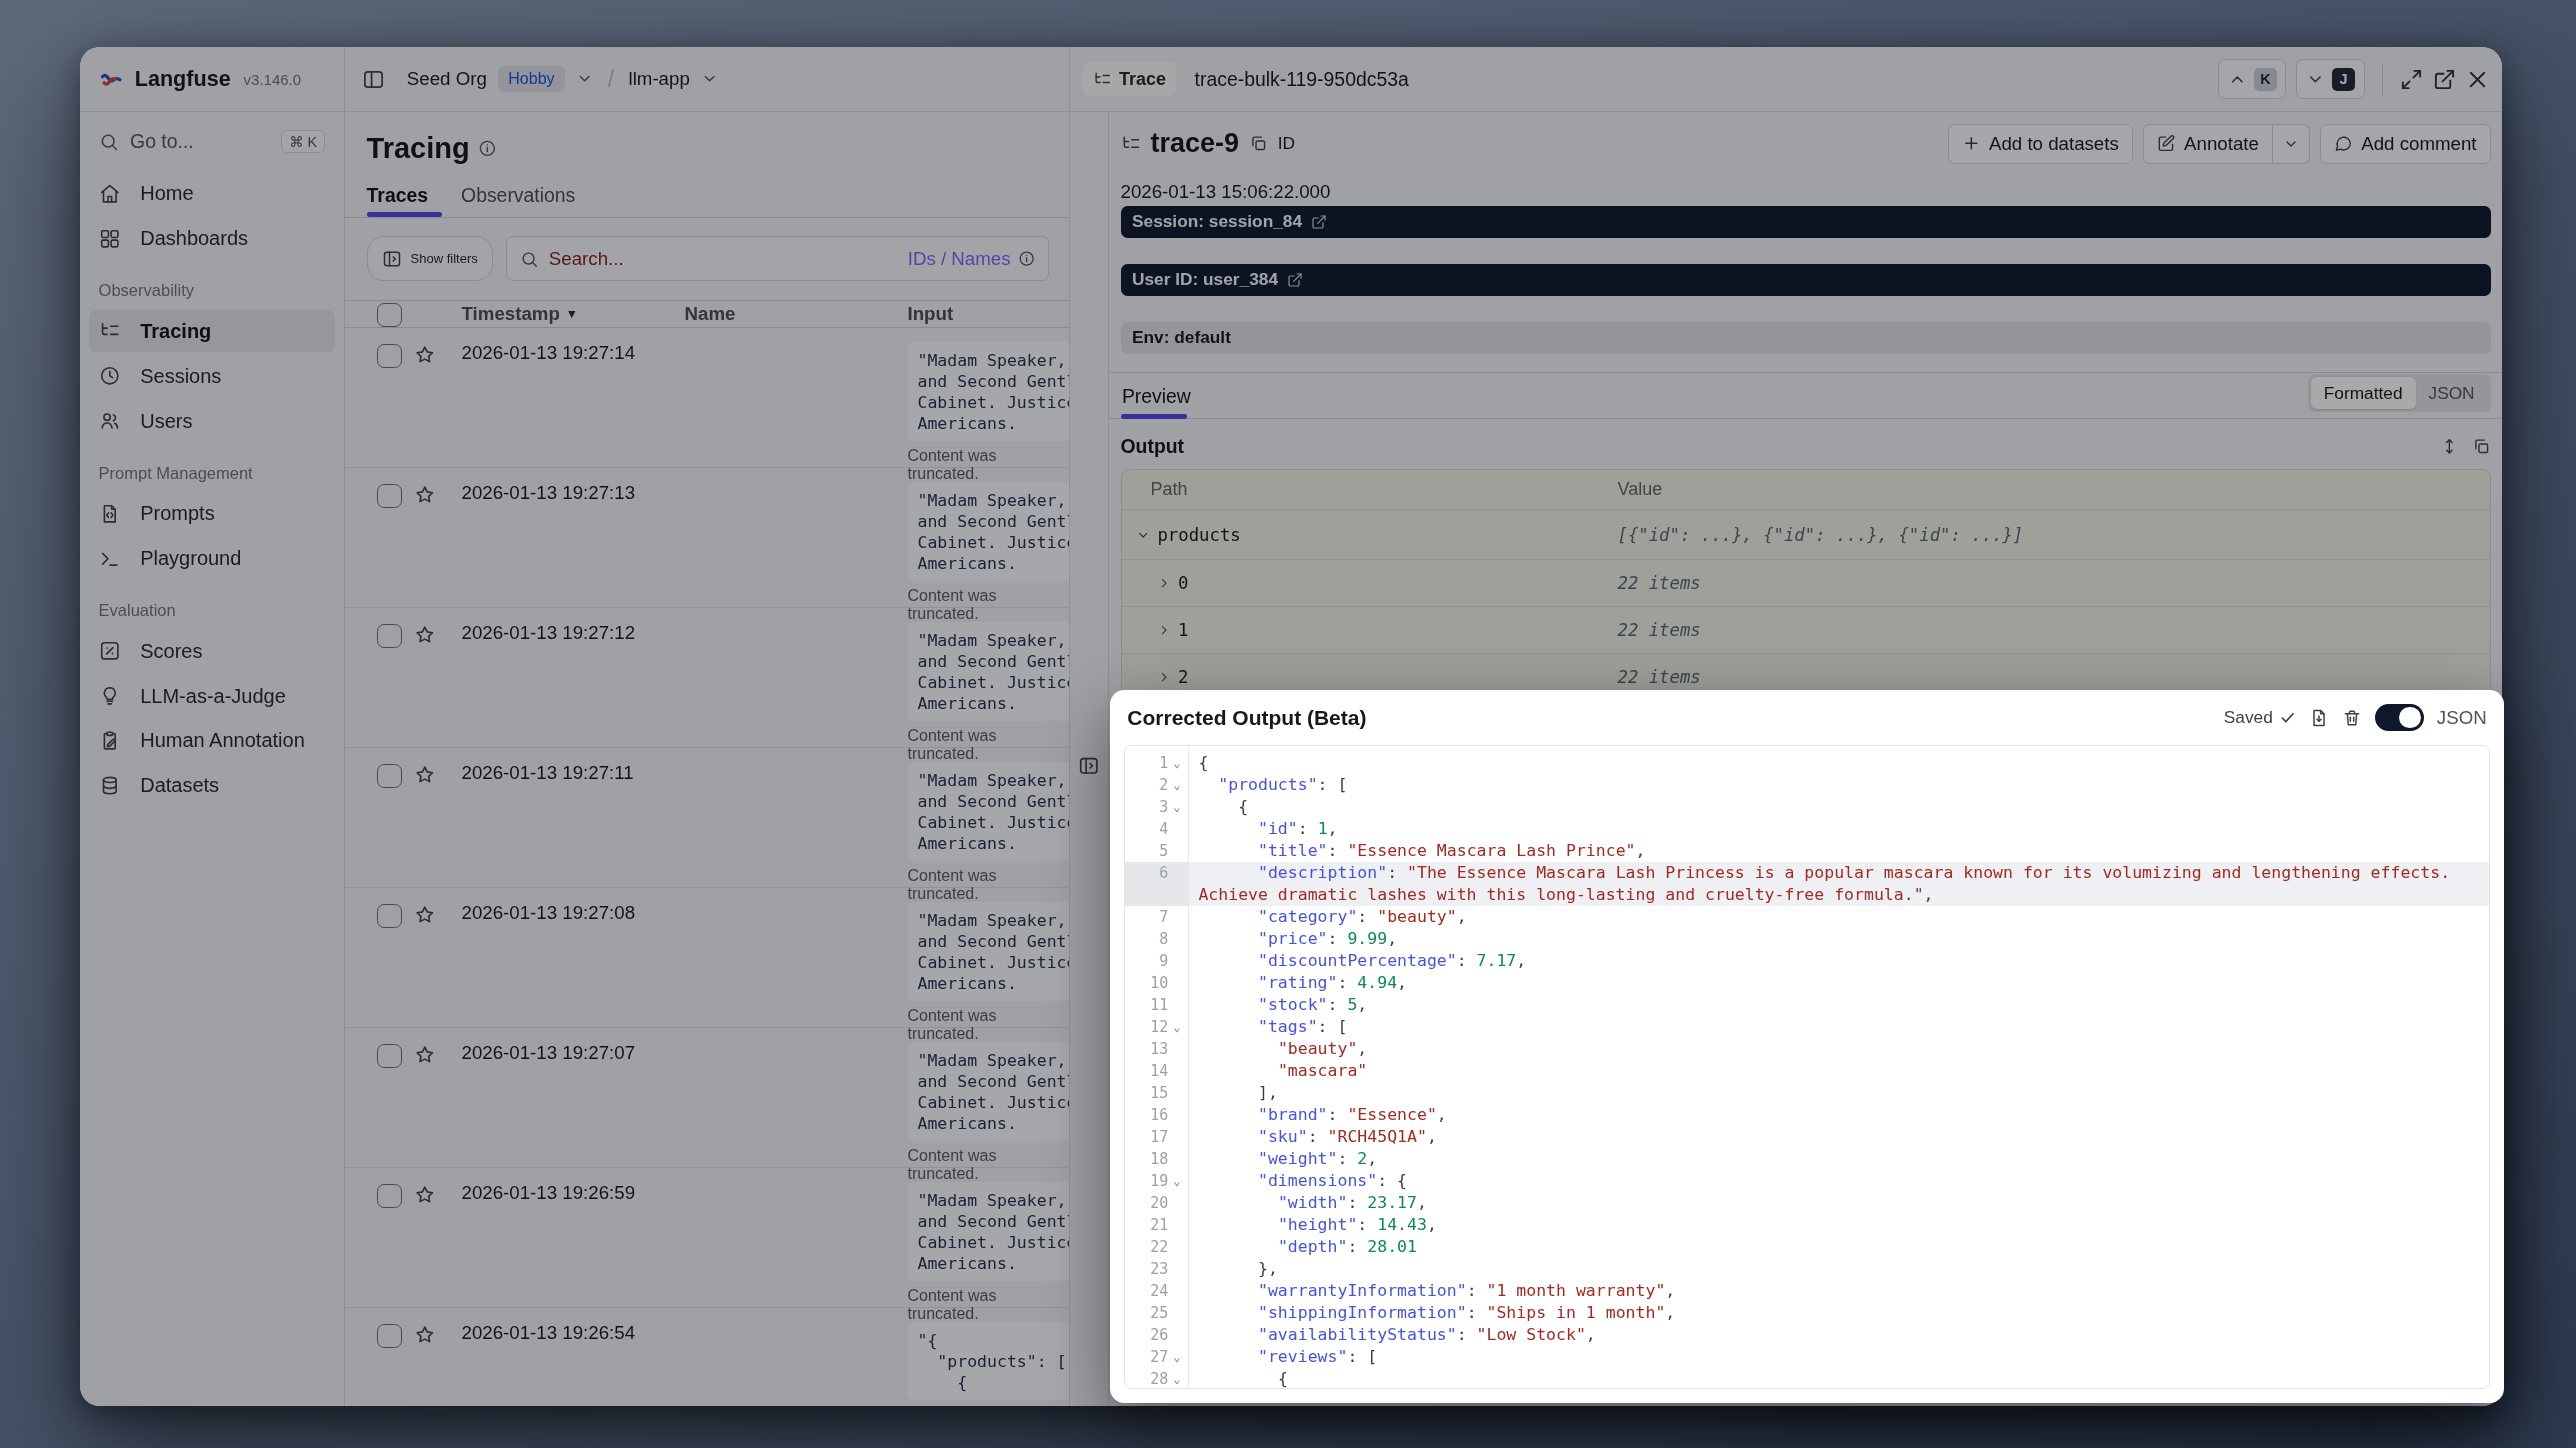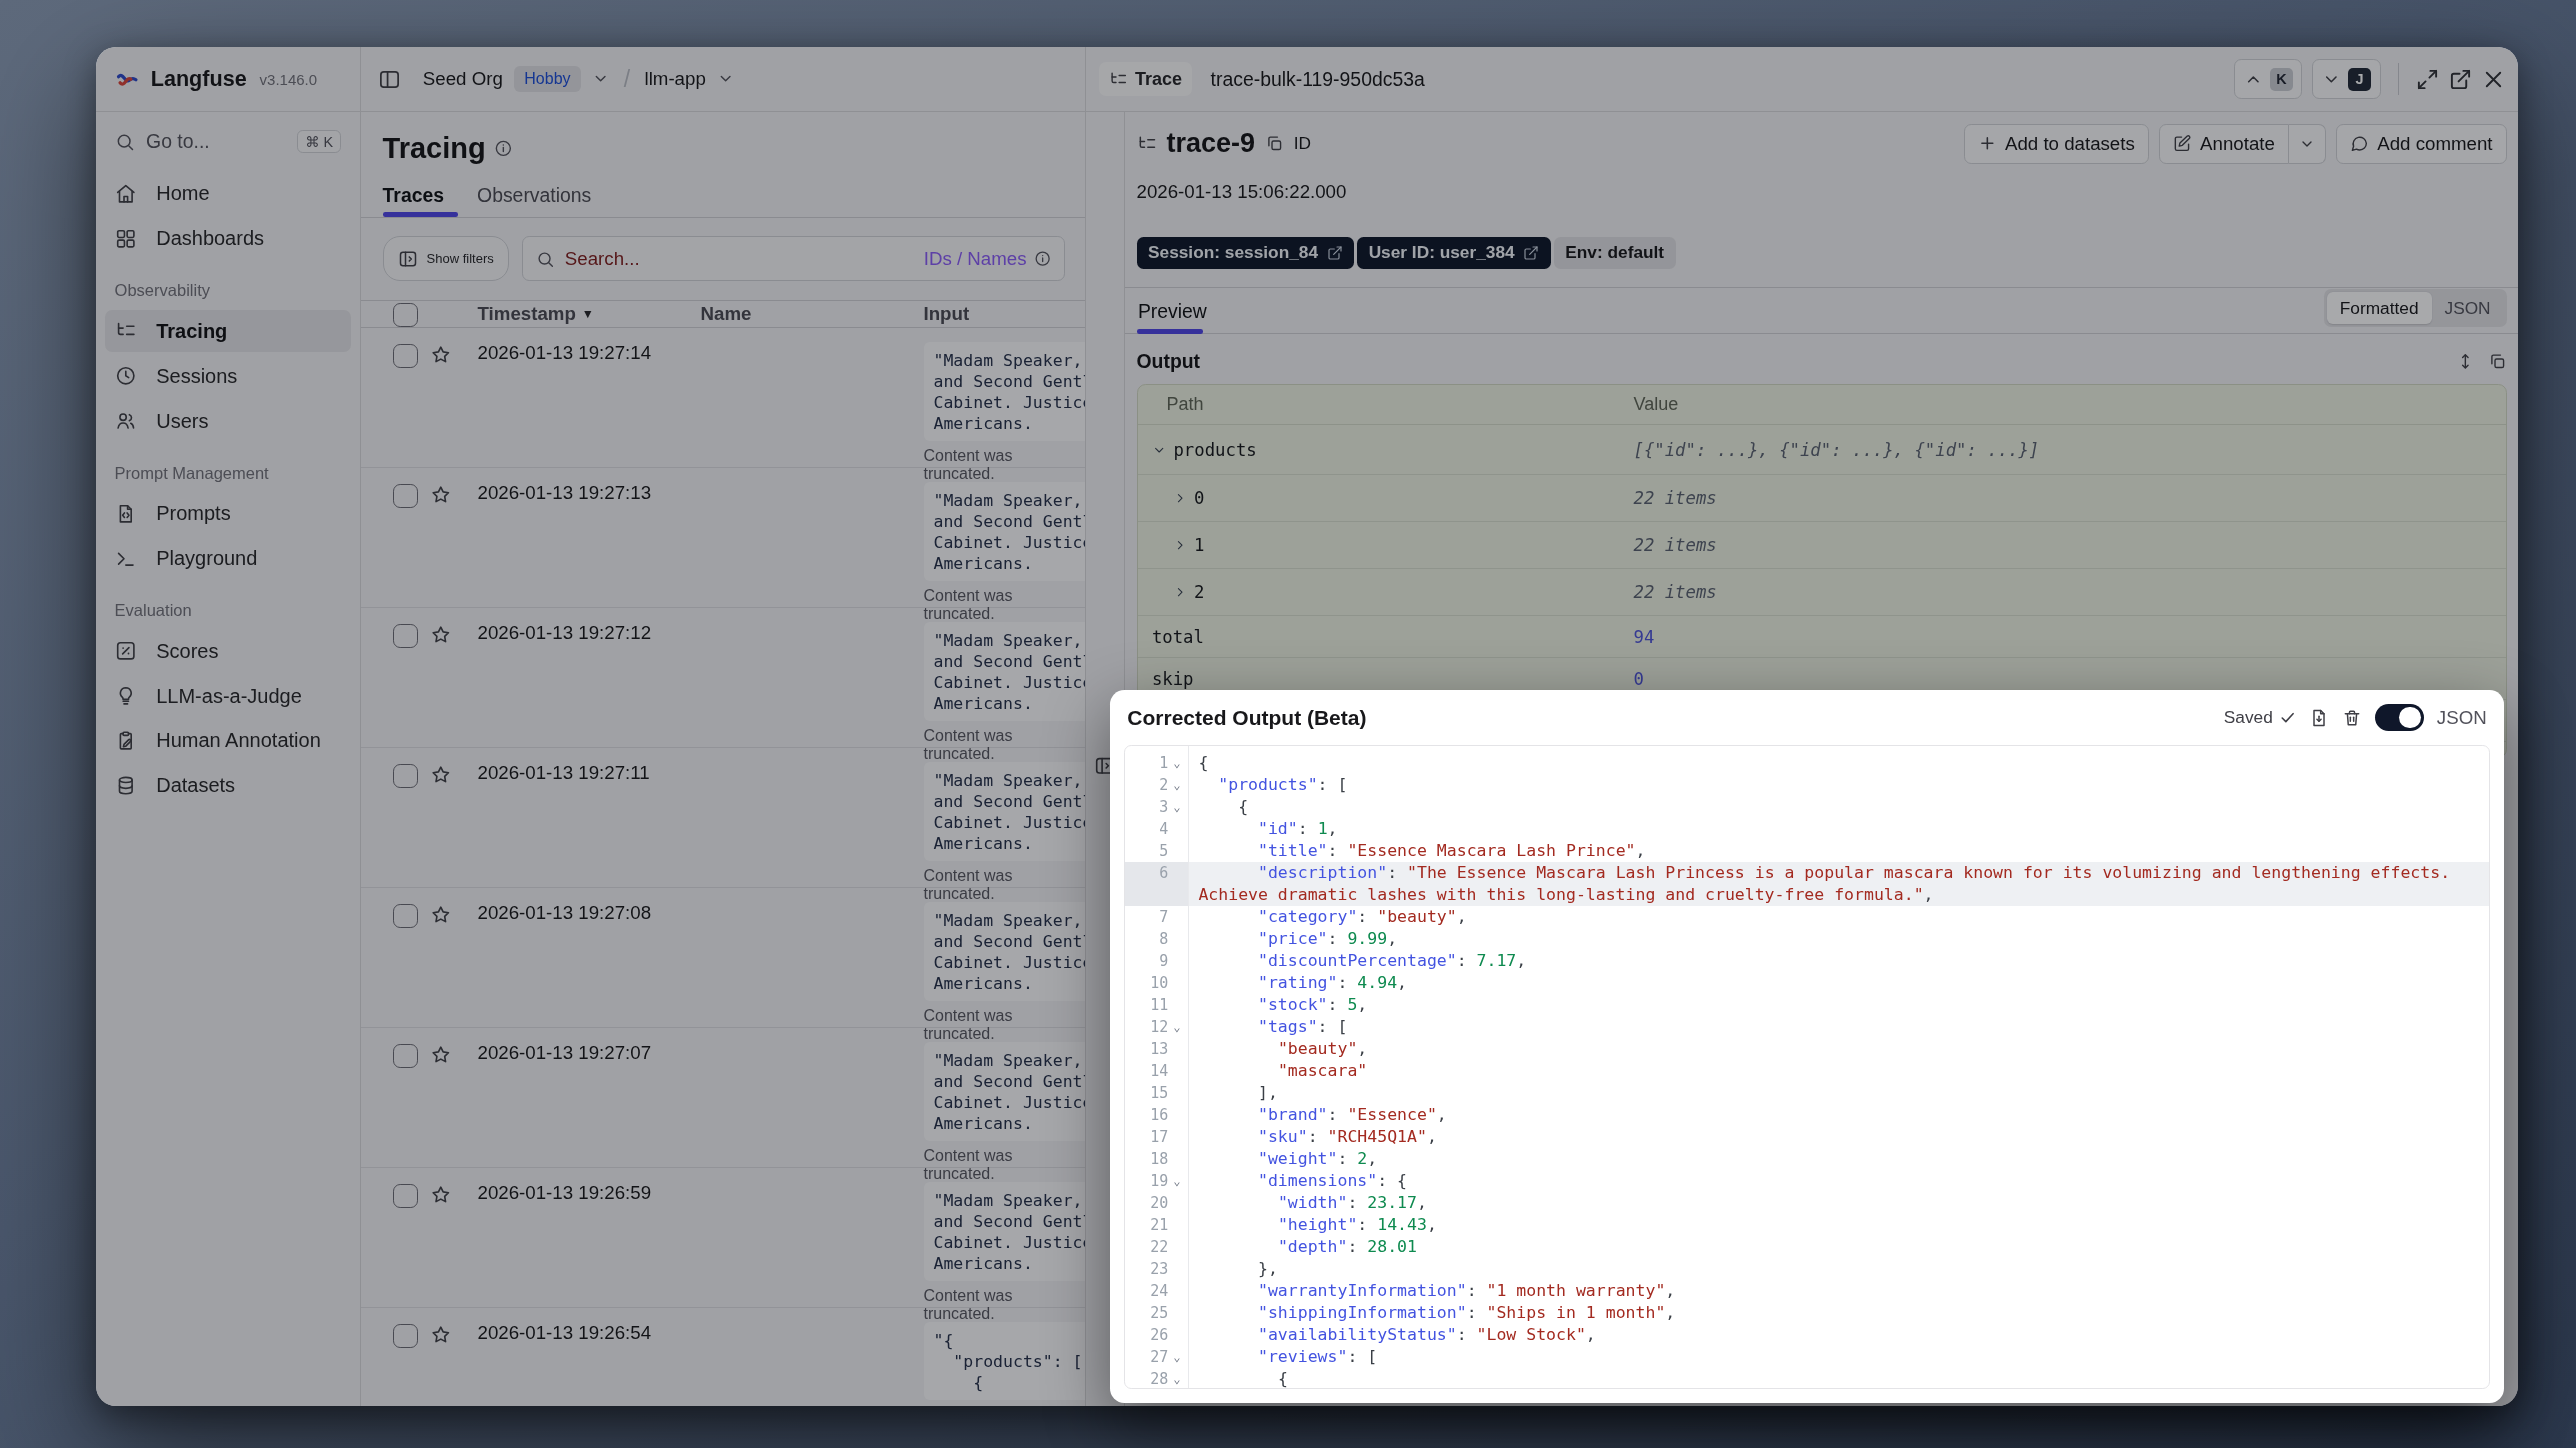--- a/index.html
+++ b/index.html
@@ -3,21 +3,21 @@
 <meta charset="utf-8">
 <style>
   * { box-sizing: border-box; margin: 0; padding: 0; }
   html,body { width:2576px; height:1448px; overflow:hidden; }
   body { font-family:"Liberation Sans", sans-serif; -webkit-font-smoothing:antialiased; }
 
   .stage { position:relative; width:2576px; height:1448px;
     background:linear-gradient(150deg,#5e6a7c 0%,#4a576c 42%,#2e3b51 100%); }
 
   
-  .window { position:absolute; left:96px; top:47px; width:2422px; height:1359px;
+  .window { position:absolute; left:80px; top:47px; width:2422px; height:1359px;
     background:#f2f2f4; border-radius:20px; overflow:hidden;
     box-shadow:0 43px 115px rgba(0,0,0,.55), 0 8.6px 32px rgba(0,0,0,.4);
     display:flex; }
   .dim { position:absolute; inset:0; background:rgba(9,12,18,.35); z-index:50; border-radius:20px; pointer-events:none; }
 
   .icon { display:inline-flex; align-items:center; justify-content:center; color:#3f3f46; flex:none; }
   .muted-ic { color:#52525b; }
 
   
   .sidebar { width:265px; flex:none; border-right:0.7px solid #d7d7db; display:flex; flex-direction:column; }
@@ -83,21 +83,21 @@
   .px { padding-left:11.5px; padding-right:11.5px; }
   .tr-name-row { display:flex; align-items:center; gap:10px; margin-top:11.5px; }
   .tr-name { font-size:27px; font-weight:700; color:#141417; }
   .id-label { font-size:17.3px; font-weight:500; color:#18181b; }
   .tr-actions { margin-left:auto; display:flex; align-items:center; gap:10px; }
   .action-btn { display:flex; align-items:center; gap:8.6px; height:40px; border:1.1px solid #cfd1d6; border-radius:7.2px; padding:0 13px; background:rgba(255,255,255,.5); font-size:18.7px; font-weight:500; color:#18181b; }
   .split { display:flex; }
   .split .action-btn:first-child { border-radius:7.2px 0 0 7.2px; }
   .split .action-btn:last-child { border-radius:0 7.2px 7.2px 0; border-left:none; padding:0 10px; }
   .tr-ts { margin-top:17.3px; font-size:18.7px; color:#18181b; }
-  .tr-badges { margin-top:34px; display:flex; gap:3px; }
+  .tr-badges { margin-top:3px; display:flex; gap:26px;flex-direction:column; }
   .badge { display:flex; align-items:center; gap:8.6px; height:32px; border-radius:6.5px; padding:0 11.5px; font-size:17.3px; font-weight:600; }
   .badge.dark { background:#0f172a; color:#f1f5f9; }
   .badge.light { background:#dfdfe3; color:#18181b; }
   .tr-tabbar { margin-top:18.7px; border-top:0.7px solid #d0d0d4; border-bottom:0.7px solid #d0d0d4; display:flex; align-items:flex-end; }
   .ptab { display:inline-block; font-size:19.4px; font-weight:500; color:#0f1115; padding:11.5px 1.4px 10px; position:relative; margin-left:11.5px; }
   .ptab::after { content:""; position:absolute; left:0; bottom:-0.7px; width:66px; height:4.3px; border-radius:2.2px; background:#4f46e5; }
   .seg { margin-left:auto; margin-right:11.5px; margin-bottom:5.8px; display:flex; align-items:center; background:#e0e0e4; border-radius:7.2px; padding:2.9px; }
   .seg-item { font-size:17.3px; padding:5.8px 13px; border-radius:5.8px; color:#52525b; }
   .seg-item.active { background:#fdfdfe; color:#18181b; font-weight:500; box-shadow:0 0.7px 1.4px rgba(0,0,0,.12); }
   .out-head { margin-top:16px; display:flex; align-items:center; }

